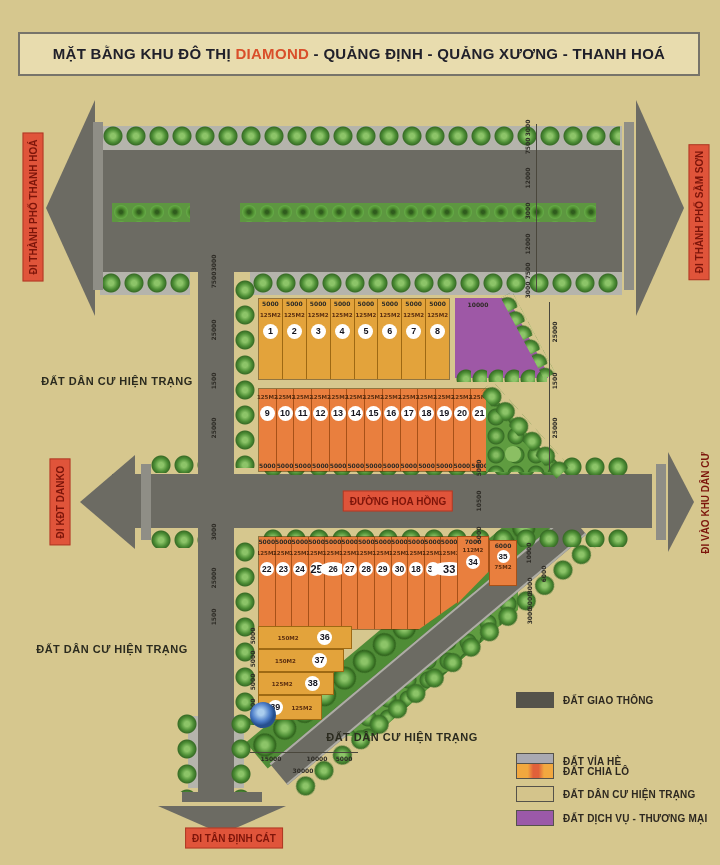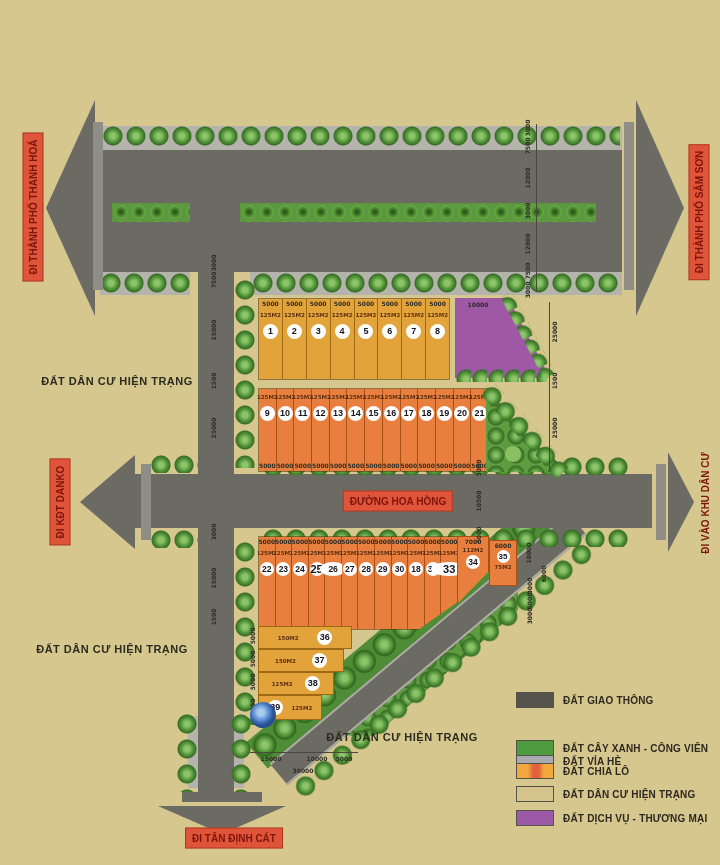--- a/index.html
+++ b/index.html
@@ -61,20 +61,23 @@
   .ltext{font-size:10px;font-weight:800;color:#2d2820;white-space:nowrap;letter-spacing:.2px}
   #fountain{width:26px;height:26px;border-radius:50%;
       background:radial-gradient(circle at 42% 40%,#aacdee 3px,#4d7ec9 9px,#27508f 13px)}
   .pcirc{width:16px;height:16px;border-radius:50%;background:#8bbf63}
 </style>
 </head>
 <body>
 
 <div id="plan">
 
+  <div id="title" class="abs">
+    <span>MẶT BẰNG KHU ĐÔ THỊ </span><span class="hl">DIAMOND</span><span> - QUẢNG ĐỊNH - QUẢNG XƯƠNG - THANH HOÁ</span>
+  </div>
 
   <div class="abs park" style="left:338px;top:556px;width:180px;height:180px;
        clip-path:polygon(70% 0,100% 0,100% 30%,20% 100%,0 100%,0 80%)"></div>
 
   <div class="abs gband" style="left:210px;top:610px;width:400px;height:34px;transform:rotate(-40deg)"></div>
   <div class="abs road" style="left:233px;top:635px;width:390px;height:24px;transform:rotate(-40deg);
        border-top:2px solid #aeada5;border-bottom:2px solid #aeada5"></div>
   <div class="abs tdiag" style="left:252px;top:658px;width:386px;transform:rotate(-40deg)"></div>
 
   <div class="abs walk" style="left:100px;top:126px;width:522px;height:24px"></div>
@@ -384,24 +387,20 @@
   <span class="abs arealab" style="left:402px;top:737px">ĐẤT DÂN CƯ HIỆN TRẠNG</span>
 
   <div class="lrow" style="left:516px;top:692px">
     <span class="sw" style="background: rgb(85, 83, 75);"></span>
     <span class="ltext">ĐẤT GIAO THÔNG</span>
   </div>
   <div class="lrow" style="left:516px;top:753px">
     <span class="sw" style="background: rgb(169, 169, 177);"></span>
     <span class="ltext">ĐẤT VỈA HÈ</span>
   </div>
-  <div class="lrow" style="left:516px;top:740px">
-    <span class="sw" style="background: rgb(78, 154, 63);"></span>
-    <span class="ltext">ĐẤT CÂY XANH - CÔNG VIÊN</span>
-  </div>
   <div class="lrow" style="left:516px;top:763px">
     <span class="sw sw-grad"></span>
     <span class="ltext">ĐẤT CHIA LÔ</span>
   </div>
   <div class="lrow" style="left:516px;top:786px">
     <span class="sw" style="background: rgb(212, 196, 139);"></span>
     <span class="ltext">ĐẤT DÂN CƯ HIỆN TRẠNG</span>
   </div>
   <div class="lrow" style="left:516px;top:810px">
     <span class="sw" style="background: rgb(155, 89, 168);"></span>

